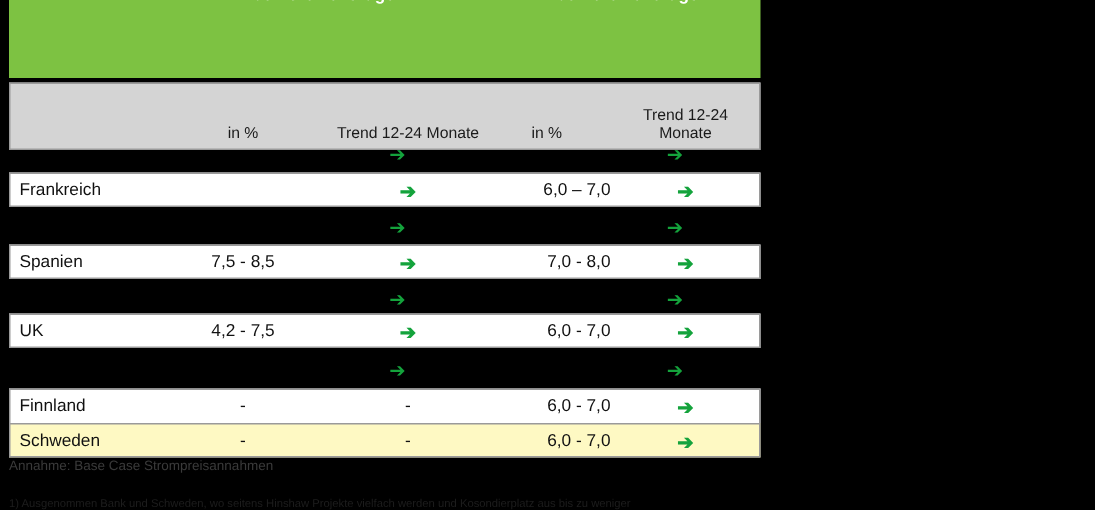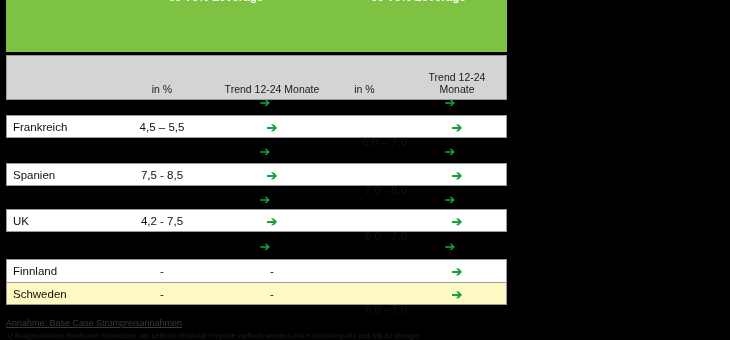--- a/index.html
+++ b/index.html
@@ -42,38 +42,38 @@
   .row.white{ background:#fef9c3; }
   .row.nb{ border:none; }
 
   .cell{
     position:absolute; top:0; height:23px; line-height:23px;
     font-size:11.5px; color:#111; white-space:nowrap;
   }
   .c-name { left:6px;   width:110px; text-align:left; }
   .c-pct1 { left:110px; width:90px;  text-align:center; }
   .c-tr1  { left:195px; width:140px; text-align:center; }
-  .c-pct2 { left:315px; width:85px;  text-align:right;margin-top:15px; }
+  .c-pct2 { left:315px; width:85px;  text-align:right; }
   .c-tr2  { left:400px; width:100px; text-align:center; }
 
   
   .gap-arrow{
     position:absolute; height:14px; line-height:14px;
     font-size:13px; text-align:center; color:#14A33C;
   }
   .ga1{ left:195px; width:140px; }
   .ga2{ left:400px; width:100px; }
 
   .arrow{ color:#14A33C; font-size:13px; font-weight:bold; }
   .dash{ color:#111; font-size:11.5px; }
 
   
   .foot1{
-    position:absolute; left:6px; top:318px; font-size:9px;
-    color:#3a3a3a; white-space:nowrap;text-decoration:underline;
+    position:absolute; left:6px; top:305px; font-size:9px;
+    color:#3a3a3a; white-space:nowrap;
   }
   .foot2{
     position:absolute; left:6px; top:331px; font-size:7.5px;
     color:#1d1d1d; white-space:nowrap;
   }
 </style>
 </head>
 <body>
 
 <div class="slide">
@@ -91,21 +91,20 @@
       <span>Trend 12-24</span><br>
       <span>Monate</span>
     </div>
   </div>
 
   <div class="gap-arrow ga1" style="top:96px;">➔</div>
   <div class="gap-arrow ga2" style="top:96px;">➔</div>
 
   <div class="row grey" style="top:115px;">
     <div class="cell c-name">Frankreich</div>
-    <div class="cell c-pct1">4,5 – 5,5</div>
     <div class="cell c-tr1 arrow">➔</div>
     <div class="cell c-pct2">6,0 – 7,0</div>
     <div class="cell c-tr2 arrow">➔</div>
   </div>
 
   <div class="gap-arrow ga1" style="top:145px;">➔</div>
   <div class="gap-arrow ga2" style="top:145px;">➔</div>
 
   <div class="row grey" style="top:163px;">
     <div class="cell c-name">Spanien</div>

